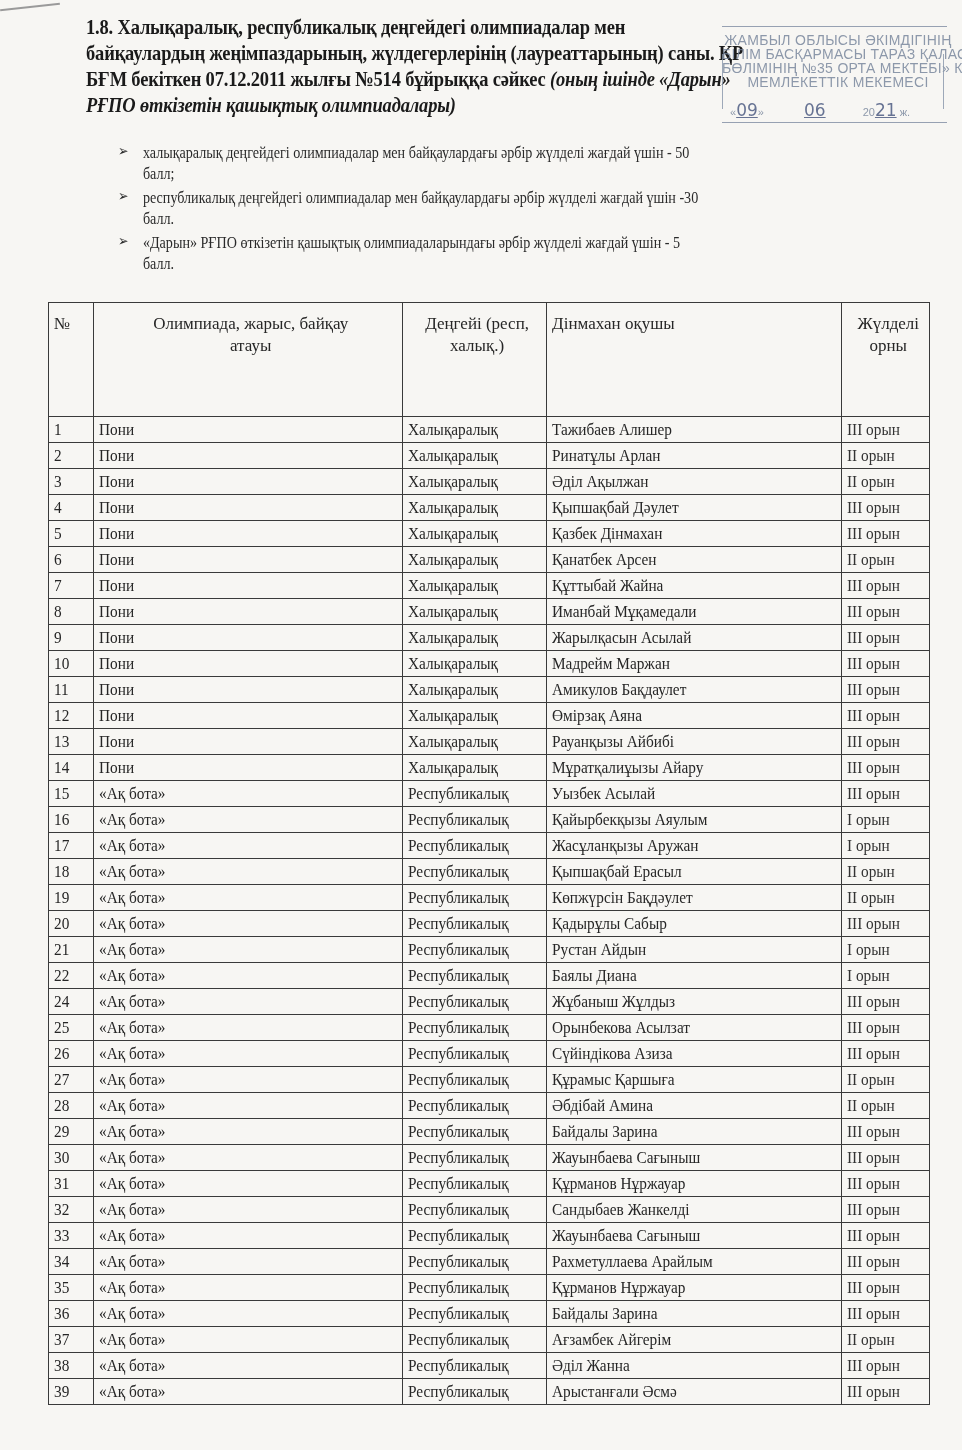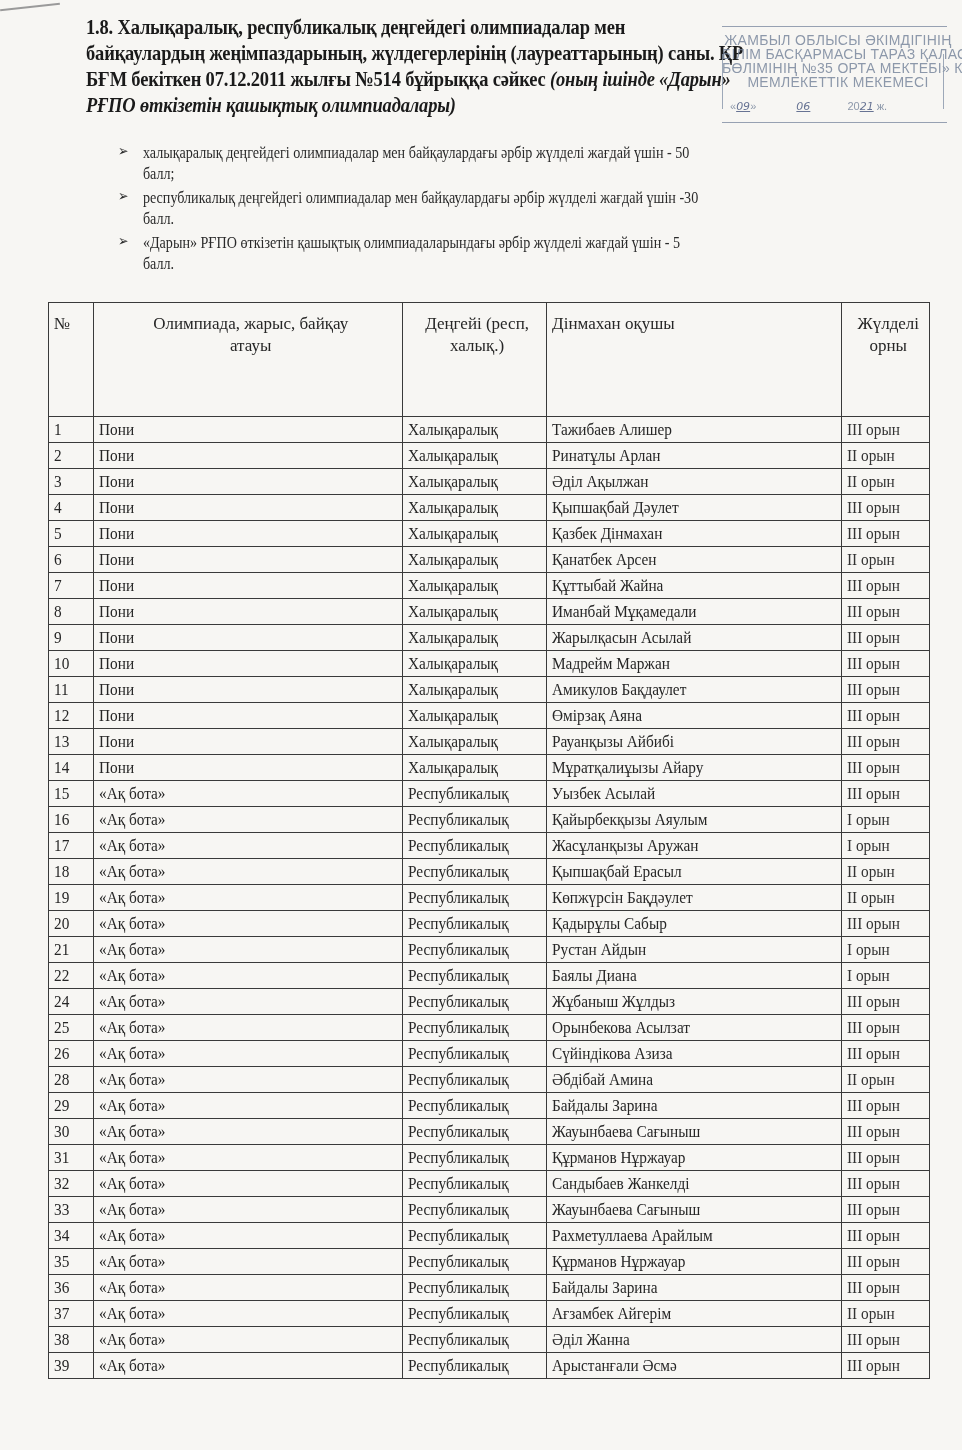--- a/index.html
+++ b/index.html
@@ -26,21 +26,21 @@
   .stamp {
     position: absolute; left: 722px; top: 24px; width: 232px; height: 102px;
     color: #6f7e96; font-family: "Liberation Sans", "DejaVu Sans", sans-serif;
     opacity: 0.78;
   }
   .stamp .line-top { position: absolute; left: 0; top: 2px; width: 225px; height: 1px; background: #7d8aa0; }
   .stamp .line-bot { position: absolute; left: 0; top: 98px; width: 225px; height: 1px; background: #7d8aa0; }
   .stamp .box { position: absolute; left: 0; top: 30px; width: 220px; height: 55px; border-left: 1px solid #8593a8; border-right: 1px solid #8593a8; }
   .stamp .t { position: absolute; left: 0; width: 232px; text-align: center; font-size: 14px; letter-spacing: 0.3px; white-space: nowrap; }
   .stamp .date { position: absolute; left: 8px; top: 76px; width: 220px; font-size: 11px; white-space: nowrap; }
-  .stamp .hand { font-family: "DejaVu Sans", sans-serif; font-style: italic; color: #3f4f79; font-size: 11px; text-decoration: underline; margin-top: 32px; }
+  .stamp .hand { font-family: "DejaVu Sans", sans-serif; color: #3f4f79; font-size: 17px; text-decoration: underline; margin-top: 32px; }
   .bullets {
     position: absolute; left: 118px; top: 142px; width: 1000px;
     font-size: 17px; line-height: 21px; color: #2a2a2a;
     transform: scaleX(0.83); transform-origin: left top;
   }
   .bullet { position: relative; padding-left: 30px; margin-bottom: 3px; width: 950px; }
   .bullet .arrow { position: absolute; left: 0; top: -1px; font-size: 15px; }
   table.results {
     position: absolute; left: 48px; top: 302px; width: 882px;
     border-collapse: collapse; table-layout: fixed;
@@ -305,20 +305,27 @@
           <td class="place"><span>III орын</span></td>
         </tr>
         <tr>
           <td><span>26</span></td>
           <td><span>«Ақ бота»</span></td>
           <td><span>Республикалық</span></td>
           <td><span>Сүйіндікова Азиза</span></td>
           <td class="place"><span>III орын</span></td>
         </tr>
         <tr>
+          <td><span>27</span></td>
+          <td><span>«Ақ бота»</span></td>
+          <td><span>Республикалық</span></td>
+          <td><span>Құрамыс Қаршыға</span></td>
+          <td class="place"><span>II орын</span></td>
+        </tr>
+        <tr>
           <td><span>28</span></td>
           <td><span>«Ақ бота»</span></td>
           <td><span>Республикалық</span></td>
           <td><span>Әбдібай Амина</span></td>
           <td class="place"><span>II орын</span></td>
         </tr>
         <tr>
           <td><span>29</span></td>
           <td><span>«Ақ бота»</span></td>
           <td><span>Республикалық</span></td>

